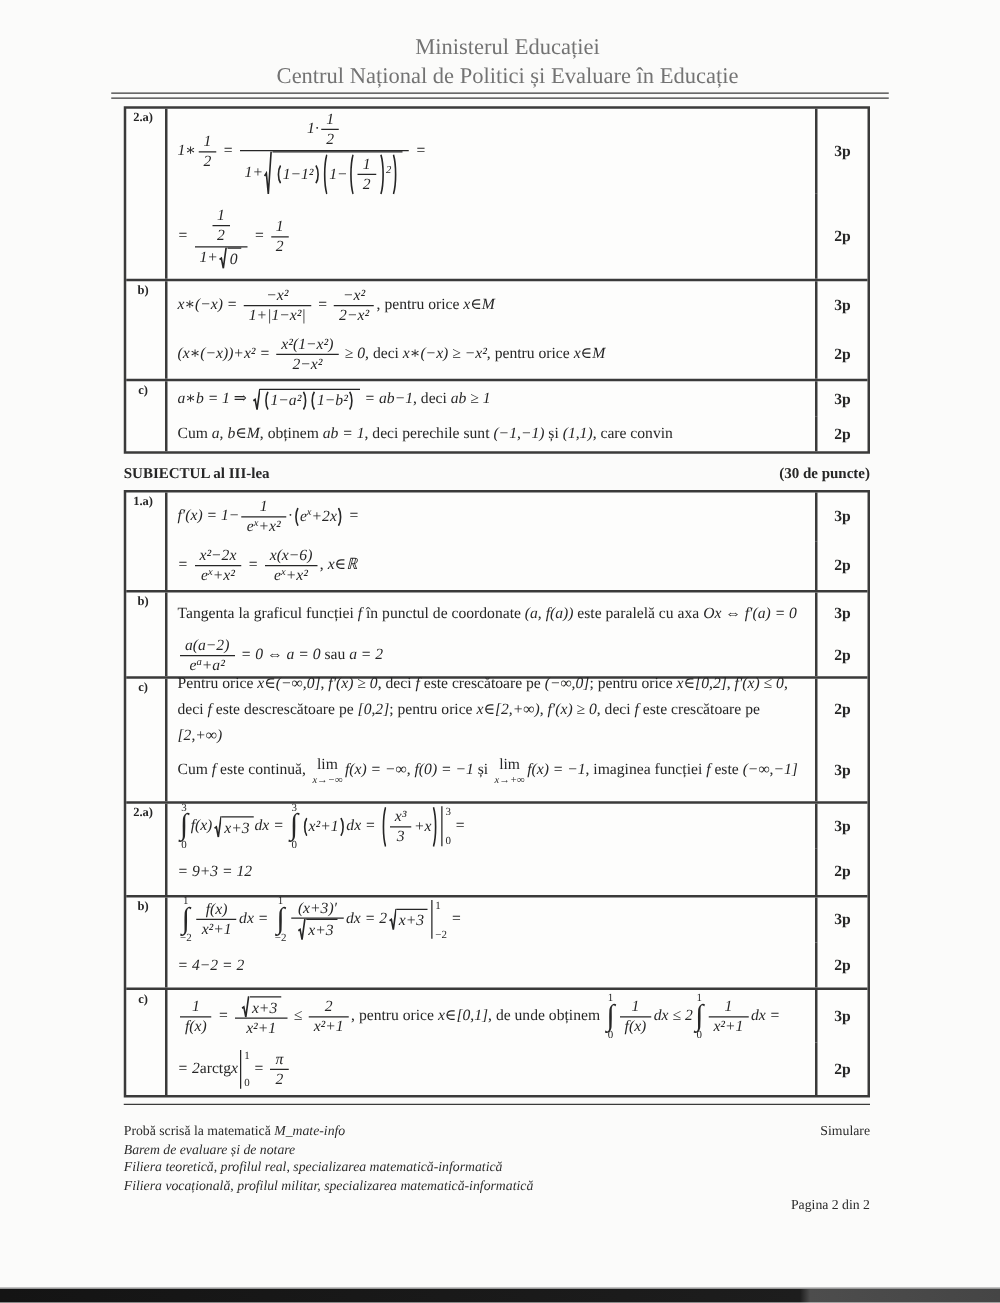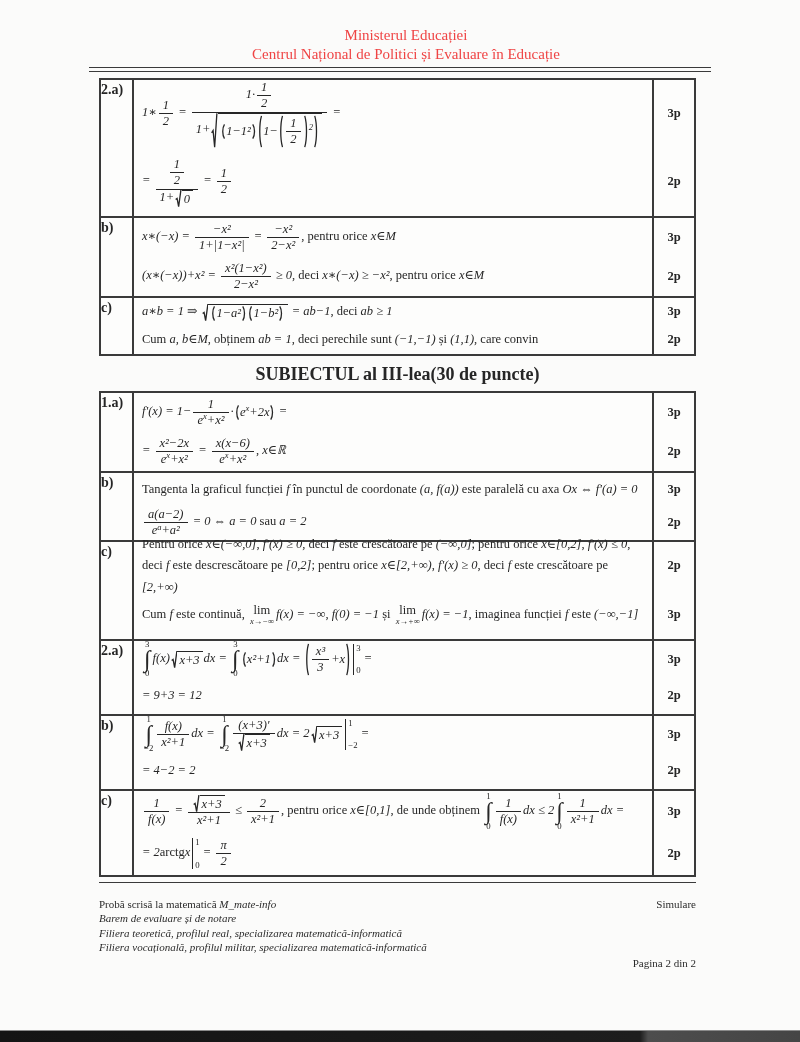--- a/index.html
+++ b/index.html
@@ -1,24 +1,24 @@
 <!DOCTYPE html>
 <html><head>
 <meta charset="utf-8">
 <style>
   html,body{margin:0;padding:0;}
   body{width:800px;height:1042px;background:#fbfbfa;font-family:"Liberation Serif","DejaVu Serif",serif;color:#262626;overflow:hidden;}
   .page{position:relative;width:800px;height:1042px;}
-  .doc-header{padding-top:26px;text-align:center;font-size:15px;line-height:1.25;color:#ef4444;margin-left:12px;}
+  .doc-header{padding-top:26px;text-align:center;font-size:18px;line-height:1.25;color:#737373;margin-left:12px;}
   .double-rule{width:622px;margin:3px auto 0 89px;height:3px;border-top:1.2px solid #3a3a3a;border-bottom:1.2px solid #3a3a3a;}
   .content{width:597px;margin-left:99px;}
   .btable{border:2px solid #3a3a3a;margin-top:6px;background:#fdfdfc;}
   .trow{display:flex;}
   .trow + .trow{border-top:2px solid #3a3a3a;}
-  .tlabel{width:33px;border-right:2px solid #3a3a3a;font-weight:bold;font-size:14px;text-align:left;padding:2px 4px 0 0;box-sizing:border-box;flex:none;}
+  .tlabel{width:33px;border-right:2px solid #3a3a3a;font-weight:bold;font-size:10px;text-align:center;padding:2px 4px 0 0;box-sizing:border-box;flex:none;}
   .tsubs{flex:1;display:flex;flex-direction:column;min-width:0;}
   .tsub{display:flex;flex:1;min-height:28px;}
   .tcontent{flex:1;padding:3px 6px 3px 8px;min-width:0;display:flex;flex-direction:column;justify-content:center;}
   .tpoints{width:40px;flex:none;border-left:2px solid #3a3a3a;display:flex;align-items:center;justify-content:center;font-weight:bold;font-size:12.5px;}
   .mline{font-size:12.5px;line-height:1.7;}
   .m{font-style:italic;white-space:pre-wrap;}
   .x{font-style:normal;white-space:pre-wrap;}
   .sup{display:inline-block;font-size:0.68em;font-style:italic;line-height:1;position:relative;top:-0.5em;}
   .frac{display:inline-flex;flex-direction:column;vertical-align:middle;text-align:center;line-height:1.2;margin:1px 2px;}
   .fnum,.fden{padding:0 4px;display:block;}
@@ -31,21 +31,21 @@
   .pg{width:0.34em;display:flex;flex:none;}
   .gsvg{width:100%;height:100%;display:block;}
   .intg{display:inline-flex;flex-direction:column;align-items:center;vertical-align:middle;line-height:1;margin:0 2px;}
   .isym{font-size:1.9em;line-height:0.82;font-style:normal;}
   .ihi,.ilo{font-size:0.7em;font-style:normal;line-height:1.1;}
   .lim{display:inline-flex;flex-direction:column;align-items:center;vertical-align:middle;line-height:1;margin:0 2px;}
   .ltop{font-style:normal;line-height:1.05;text-align:center;}
   .llo{font-size:0.68em;font-style:italic;line-height:1.05;}
   .ebar{display:inline-flex;flex-direction:column;justify-content:space-between;vertical-align:middle;border-left:1.2px solid #262626;height:2.5em;padding-left:2px;margin-left:2px;font-style:normal;}
   .bhi,.blo{font-size:0.7em;line-height:1;}
-  .section-head{display:flex;justify-content:center;font-weight:bold;font-size:18px;margin:8px 0 2px 0;}
+  .section-head{display:flex;justify-content:space-between;font-weight:bold;font-size:12px;margin:8px 0 2px 0;}
   .doc-footer{margin-top:5px;border-top:1.2px solid #3a3a3a;padding-top:14px;font-size:11px;line-height:1.32;color:#2b2b2b;}
   .f-line1{display:flex;justify-content:space-between;}
   .f-italic{font-style:italic;}
   .f-page{text-align:right;margin-top:1px;}
   .bottom-bar{position:absolute;left:0;bottom:0;width:800px;height:11px;background:linear-gradient(90deg,#141414 0%,#1d1d1d 80%,#4d4d4d 81%,#454545 100%);border-top:1px solid #8a8a8a;}
 </style>
 </head>
 <body>
 
 <div class="page">

